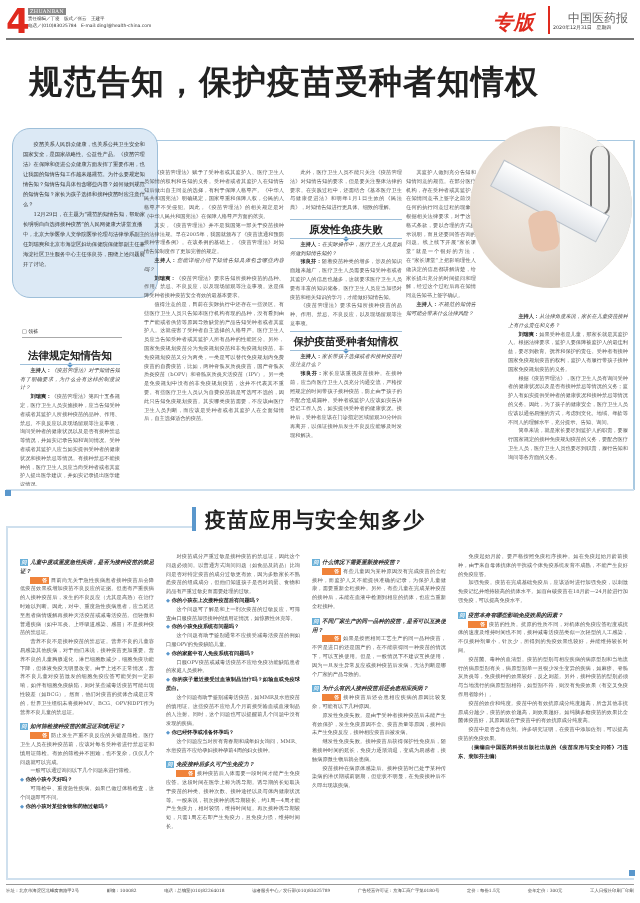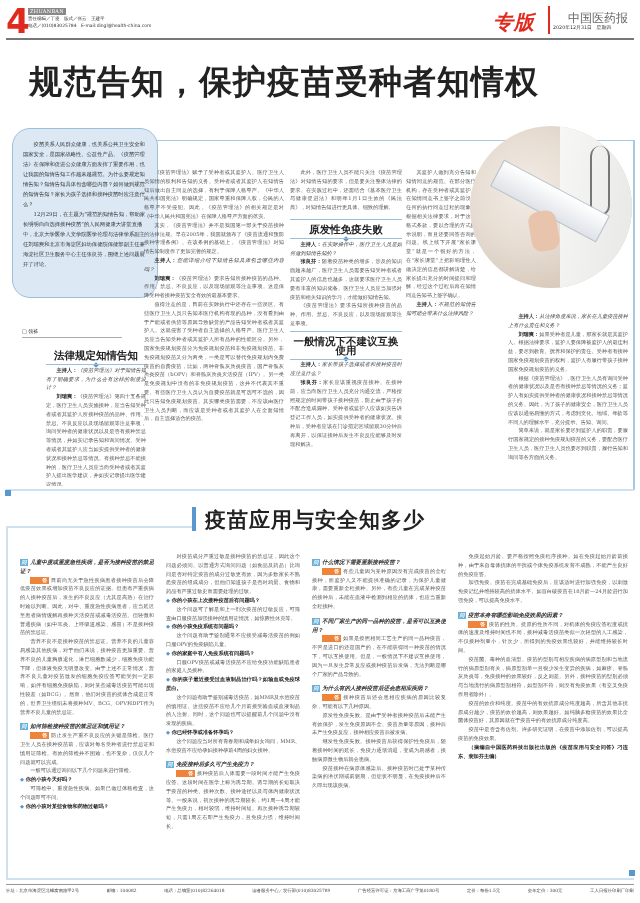--- a/index.html
+++ b/index.html
@@ -90,21 +90,21 @@
 <div class="sq-start" data-name="corner-square-icon"></div>
 
 <div class="intro-box" data-name="intro-box">
   <p data-name="intro-paragraph">疫苗关系人民群众健康，也关系公共卫生安全和国家安全，是国家战略性、公益性产品。《疫苗管理法》在保障和促进公众健康方面发挥了重要作用，也让我国的知情告知工作越来越规范。为什么要规定知情告知？知情告知具体包含哪些内容？如何做到规范的知情告知？家长为孩子选择和接种疫苗时应注意什么？</p>
   <p data-name="intro-paragraph">12月29日，在主题为“规范的知情告知，帮助家长明明白白选择接种疫苗”的人民网健康大讲堂直播中，北京大学医学人文学院医学伦理与法律学系副主任刘瑞爽和北京市海淀区妇幼保健院保健部副主任兼海淀社区卫生服务中心主任张良芬，围绕上述问题展开了讨论。</p>
 </div>
 
 <div class="byline" data-name="byline">□ 领裤</div>
 <div class="byline-rule" data-name="divider"></div>
 
-<div class="col" style="left:20px; top:348px; width:100px;margin-left:26px;" data-name="article-column-1">
+<div class="col" style="left:20px; top:348px; width:100px;" data-name="article-column-1">
   <div class="sub-head" data-name="section-heading"><span>法律规定知情告知</span><span class="dot" data-name="diamond-icon"></span></div>
   <p><b>主持人：</b><span class="q">《疫苗管理法》对于知情告知有了明确要求，为什么会有这样的制度设计？</span></p>
   <p><b>刘瑞爽：</b><span>《疫苗管理法》第四十五条规定，医疗卫生人员实施接种，应当告知受种者或者其监护人所接种疫苗的品种、作用、禁忌、不良反应以及现场留观等注意事项，询问受种者的健康状况以及是否有接种禁忌等情况，并如实记录告知和询问情况。受种者或者其监护人应当如实提供受种者的健康状况和接种禁忌等情况。有接种禁忌不能接种的，医疗卫生人员应当向受种者或者其监护人提出医学建议，并如实记录提出医学建议情况。</span></p>
 </div>
 
 <div class="col" style="left:144px; top:168px; width:140px;" data-name="article-column-2">
   <p>《疫苗管理法》赋予了受种者或其监护人、医疗卫生人员知情的权利和告知的义务。受种者或者其监护人在知情告知后做出自主同意的选择，有利于保障人格尊严。《中华人民共和国宪法》明确规定，国家尊重和保障人权，公民的人格尊严不受侵犯。因此，《疫苗管理法》的相关规定是对《中华人民共和国宪法》在保障人格尊严方面的落实。</p>
   <p>其实，《疫苗管理法》并不是我国第一部关于疫苗接种的法律法规。早在2005年，我国就颁布了《疫苗流通和预防接种管理条例》。在该条例的基础上，《疫苗管理法》对知情告知制度作了更加完善的规定。</p>
   <p><b>主持人：</b><span class="q">您能详细介绍下知情告知具体包含哪些内容吗？</span></p>
   <p><b>刘瑞爽：</b><span>《疫苗管理法》要求告知所接种疫苗的品种、作用、禁忌、不良反应，以及现场留观等注意事项。这是保障受种者接种疫苗安全有效的最基本要求。</span></p>
@@ -112,21 +112,21 @@
 </div>
 
 <div class="col" style="left:290px; top:168px; width:112px;" data-name="article-column-3">
   <p>此外，医疗卫生人员不能只关注《疫苗管理法》对知情告知的要求，但是要关注整体法律的要求。在实践过程中，还需结合《基本医疗卫生与健康促进法》和明年1月1日生效的《民法典》，对知情告知进行更具体、细致的理解。</p>
   <div style="height:10px"></div>
   <div class="sub-head" data-name="section-heading"><span>原发性免疫失败</span><span class="dot" data-name="diamond-icon"></span></div>
   <p><b>主持人：</b><span class="q">在实际操作中，医疗卫生人员是如何做到知情告知的？</span></p>
   <p><b>张良芬：</b><span>随着疫苗种类的增多，涉及的知识面越来越广，医疗卫生人员需要告知受种者或者其监护人的信息也越多，这就要求医疗卫生人员要有丰富的知识储备。医疗卫生人员应当加强对疫苗和相关知识的学习，才能做好知情告知。</span></p>
   <p>《疫苗管理法》要求告知所接种疫苗的品种、作用、禁忌、不良反应，以及现场留观等注意事项。</p>
   <div style="height:6px"></div>
-  <div class="sub-head" data-name="section-heading"><span>一般情况下不建议互换使用</span><span class="dot" data-name="diamond-icon"></span></div>
+  <div class="sub-head" data-name="section-heading"><span>保护疫苗受种者知情权</span><span class="dot" data-name="diamond-icon"></span></div>
   <p><b>主持人：</b><span class="q">家长带孩子选择或者和接种疫苗时应注意什么？</span></p>
   <p><b>张良芬：</b><span>家长应该重视疫苗接种。在接种前，应当向医疗卫生人员充分沟通交流，严格按照规定的时间带孩子接种疫苗，防止由于孩子的不配合造成漏种。受种者或监护人应该如实告诉登记工作人员，如实提供受种者的健康状况。接种后，受种者应该在门诊指定区域留观30分钟后再离开，以保证接种后发生不良反应能够及时发现和解决。</span></p>
 </div>
 
 <div class="col" style="left:406px; top:168px; width:70px;" data-name="article-column-4">
   <p>其监护人做到充分告知和知情同意的规范。在部分医疗机构，存在受种者或其监护人在知情同意书上签字之前没有任何的执行同意过程的现象。根据相关法律要求，对于这种格式条款，要以合理的方式提示说明，而且还要回答咨询的问题。线上线下开展“家长课堂”就是一个很好的方法，在“家长课堂”上把影响理性人做决定的信息都讲解清楚，给家长提出充分的时间提问和理解，经过这个过程后再在知情同意告知书上签字确认。</p>
   <p><b>主持人：</b><span class="q">不规范的知情告知可能会带来什么法律风险？</span></p>
   <p></p>
 </div>
 

